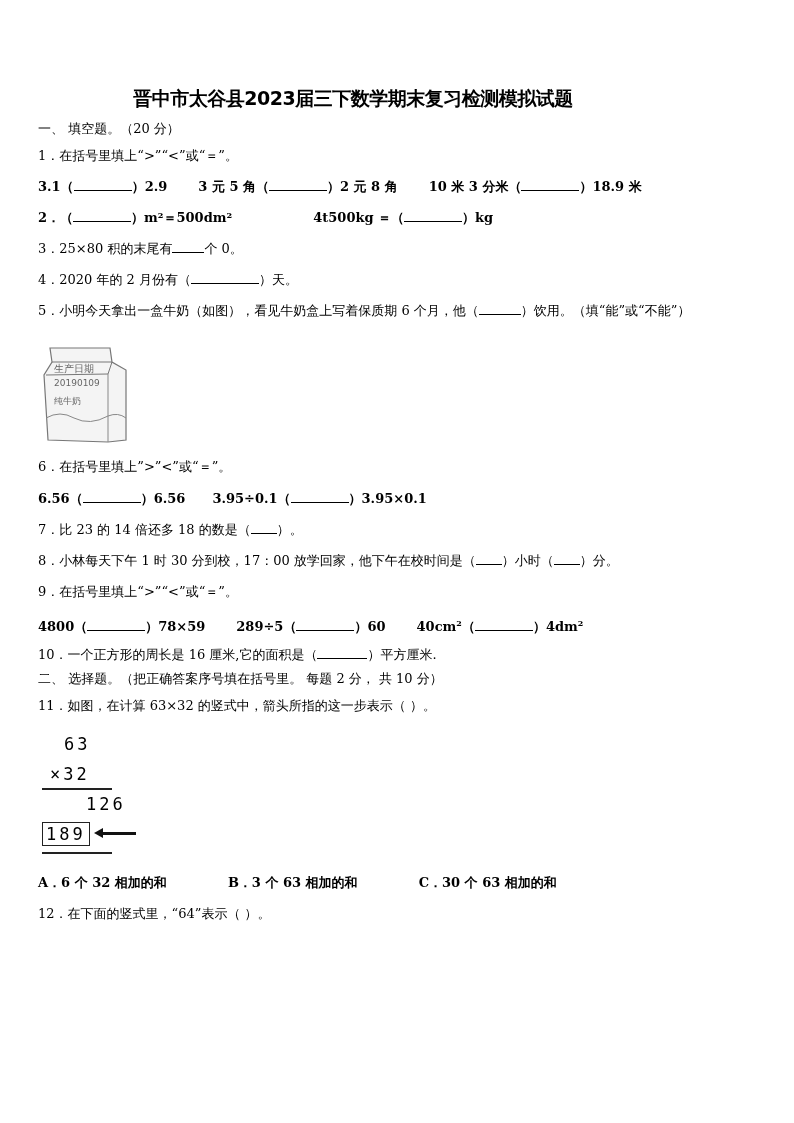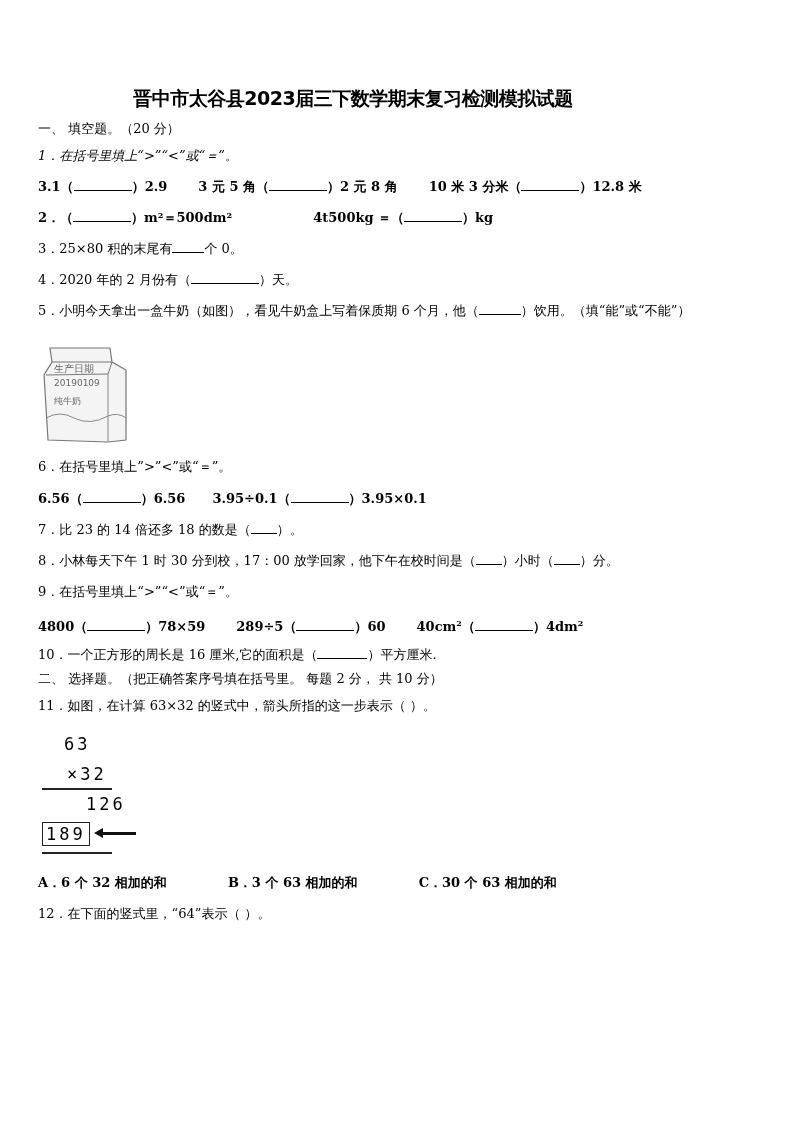--- a/index.html
+++ b/index.html
@@ -23,27 +23,27 @@
   .vert .arrow:before { content: ""; position: absolute; left: -8px; top: -4px;
           border-right: 9px solid #111; border-top: 5px solid transparent; border-bottom: 5px solid transparent; }
 </style>
 </head>
 <body>
 
 <div class="title">晋中市太谷县2023届三下数学期末复习检测模拟试题</div>
 
 <div class="line" style="top:121px;">一、  填空题。（20 分）</div>
 
-<div class="line" style="top:148px;font-style:italic;">1．在括号里填上“&gt;”“&lt;”或“＝”。</div>
+<div class="line" style="top:148px;">1．在括号里填上“&gt;”“&lt;”或“＝”。</div>
 <div class="line b" style="top:178px;">
   <span>3.1（</span><span class="blank" style="width:58px"></span><span>）2.9</span>
   <span class="gap" style="width:22px"></span>
   <span>3 元 5 角（</span><span class="blank" style="width:58px"></span><span>）2 元 8 角</span>
   <span class="gap" style="width:22px"></span>
-  <span>10 米 3 分米（</span><span class="blank" style="width:58px"></span><span>）12.8 米</span>
+  <span>10 米 3 分米（</span><span class="blank" style="width:58px"></span><span>）18.9 米</span>
 </div>
 
 <div class="line b" style="top:209px;">
   <span>2．（</span><span class="blank" style="width:58px"></span><span>）m²＝500dm²</span>
   <span class="gap" style="width:72px"></span>
   <span>4t500kg ＝（</span><span class="blank" style="width:58px"></span><span>）kg</span>
 </div>
 
 <div class="line" style="top:240px;">
   <span>3．25×80 积的末尾有</span><span class="blank" style="width:32px"></span><span>个 0。</span>
@@ -95,21 +95,21 @@
 <div class="line" style="top:646px;">
   <span>10．一个正方形的周长是 16 厘米,它的面积是（</span><span class="blank" style="width:50px"></span><span>）平方厘米.</span>
 </div>
 
 <div class="line" style="top:671px;">二、  选择题。（把正确答案序号填在括号里。 每题 2 分， 共 10 分）</div>
 
 <div class="line" style="top:698px;">11．如图，在计算 63×32 的竖式中，箭头所指的这一步表示（      ）。</div>
 
 <div class="vert">
   <span class="r" style="top:2px; left:24px;">63</span>
-  <span class="r" style="top:32px; left:10px;margin-left:17px;">×32</span>
+  <span class="r" style="top:32px; left:10px;">×32</span>
   <div class="rule" style="top:56px;"></div>
   <span class="r" style="top:62px; left:14px;margin-left:32px;">126</span>
   <div class="box"></div>
   <span class="r" style="top:92px; left:6px;">189</span>
   <div class="arrow"></div>
   <div class="rule" style="top:120px;"></div>
 </div>
 
 <div class="line b" style="top:875px;">
   <span>A．6 个 32 相加的和</span>

